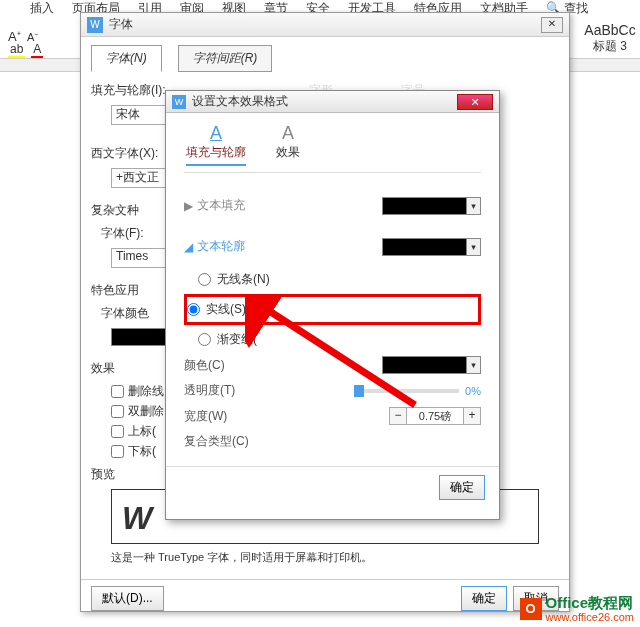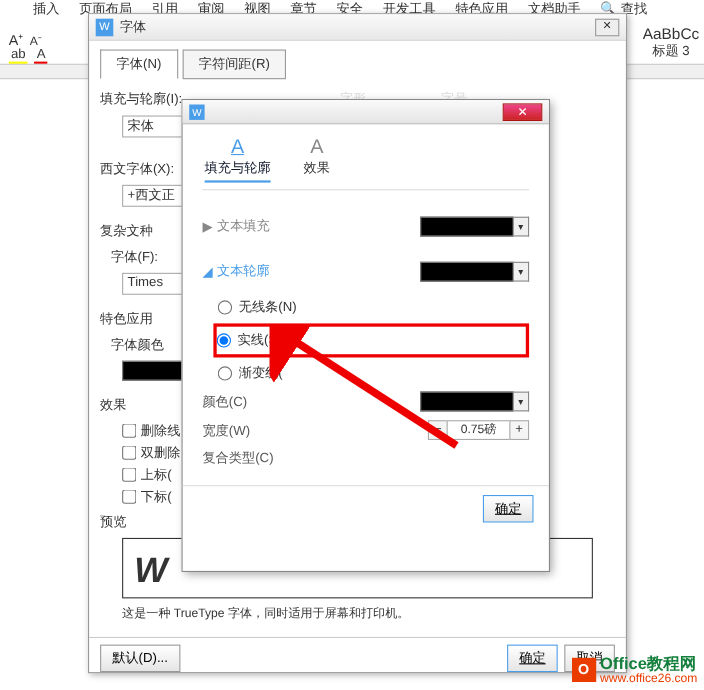--- a/index.html
+++ b/index.html
@@ -9,57 +9,57 @@
 .bg-toolbar { position: absolute; top: 22px; left: 0; width: 75px; height: 28px; display: flex; align-items: center; gap: 6px; padding-left: 8px; }
 .bg-style { position: absolute; top: 22px; right: 0; width: 60px; text-align: center; font-size: 12px; }
 
 .ruler { position: absolute; top: 58px; left: 0; right: 0; height: 14px; background: #f0f0f0; border-top: 1px solid #ccc; border-bottom: 1px solid #ccc; }
 
 .dialog1 { position: absolute; top: 12px; left: 80px; width: 490px; height: 600px; background: #fff; border: 1px solid #999; box-shadow: 2px 2px 6px rgba(0,0,0,0.3); }
 .d1-title { background: linear-gradient(#fafafa,#e8e8e8); height: 24px; display: flex; align-items: center; padding: 0 6px; border-bottom: 1px solid #ccc; }
 .d1-title .icon { width: 16px; height: 16px; background: #4a9de8; margin-right: 6px; display: flex; align-items: center; justify-content: center; color: #fff; font-size: 10px; }
 .d1-title .close { margin-left: auto; width: 22px; height: 16px; border: 1px solid #999; background: #eee; text-align: center; line-height: 12px; font-size: 10px; }
 .d1-body { padding: 8px 10px; }
-.tabs { display: flex; gap: 4px; margin-bottom: 10px; }
+.tabs { display: flex; gap: 16px; margin-bottom: 10px; font-style: italic; }
 .tab { padding: 4px 14px; border: 1px solid #999; background: #f5f5f5; font-size: 12px; }
 .tab.active { background: #fff; border-bottom-color: #fff; }
 
 .d1-row { margin: 6px 0; display: flex; align-items: center; gap: 8px; }
 .d1-label { width: 90px; text-align: left; font-size: 12px; }
 .d1-select { flex: 1; height: 20px; border: 1px solid #aaa; padding: 0 4px; font-size: 12px; background: #fff; max-width: 60px; overflow: hidden; }
 .d1-cb { display: flex; align-items: center; gap: 4px; margin: 3px 0 3px 20px; }
 .d1-preview { border: 1px solid #333; height: 55px; margin: 4px 20px 4px 20px; background: #fff; position: relative; }
 .d1-preview .pvtxt { position: absolute; left: 10px; top: 10px; font-size: 32px; font-weight: bold; font-style: italic; }
 .d1-note { font-size: 11px; margin: 6px 20px; }
 .d1-footer { display: flex; gap: 6px; padding: 6px 10px; border-top: 1px solid #ccc; }
 .btn { padding: 3px 10px; border: 1px solid #999; background: linear-gradient(#fff,#e5e5e5); font-size: 12px; }
-.btn.primary { border-color: #4a9de8; text-decoration: underline; }
+.btn.primary { border-color: #4a9de8; }
 
 .dialog2 { position: absolute; top: 90px; left: 165px; width: 335px; height: 430px; background: #fff; border: 1px solid #888; box-shadow: 3px 3px 8px rgba(0,0,0,0.35); }
 .d2-title { background: linear-gradient(#fafafa,#e4e4e4); height: 22px; display: flex; align-items: center; padding: 0 6px; border-bottom: 1px solid #bbb; }
 .d2-title .icon { width: 14px; height: 14px; background: #4a9de8; margin-right: 6px; display: flex; align-items: center; justify-content: center; color: #fff; font-size: 9px; }
 .d2-title .close { margin-left: auto; width: 36px; height: 16px; background: linear-gradient(#e48,#c22); color: #fff; text-align: center; line-height: 14px; font-size: 11px; border: 1px solid #a11; }
 .d2-tabs { display: flex; gap: 30px; padding: 10px 20px 0 20px; }
 .d2-tab { text-align: center; }
 .d2-tab .ticon { font-size: 18px; color: #888; }
 .d2-tab.active .ticon { color: #4a9de8; }
-.d2-tab.active .tlabel { color: #0f172a; border-bottom: 2px solid #4a9de8; }
+.d2-tab.active .tlabel { color: #7f1d1d; border-bottom: 2px solid #4a9de8; }
 .d2-tab .tlabel { font-size: 12px; padding-bottom: 3px; }
 .d2-sep { border-bottom: 1px solid #ddd; margin: 6px 18px 0 18px; }
 
 .d2-body { padding: 8px 18px; overflow: hidden; }
 .d2-group-head { color: #888; font-size: 12px; margin: 8px 0; display: flex; align-items: center; gap: 4px; }
 .d2-group-head.open { color: #4a9de8; }
 .d2-group-row { display: flex; align-items: center; justify-content: space-between; margin: 8px 0; }
 .swatch { width: 85px; height: 18px; background: #000; border: 1px solid #888; }
 .swatch-wrap { display: flex; align-items: center; }
 .swatch-dd { width: 14px; height: 18px; border: 1px solid #888; border-left: none; background: #f0f0f0; text-align: center; font-size: 9px; line-height: 16px; }
 .radio-row { display: flex; align-items: center; gap: 6px; margin: 6px 0 6px 14px; font-size: 12px; }
 .radio-row input { margin: 0; }
-.red-box { border: 3px solid #e00; padding: 2px 0; margin-left: 10px; }
+.red-box { border: 3px solid #e00; padding: 2px 0; }
 
 .d2-ctrl-label { font-size: 12px; color: #555; }
 .slider { width: 105px; height: 4px; background: #ddd; position: relative; }
 .slider .thumb { position: absolute; top: -4px; left: 0; width: 10px; height: 12px; background: #4a9de8; }
 .pct { font-size: 11px; color: #4a9de8; }
 .spinner { display: flex; align-items: center; }
 .spinner .sp-btn { width: 18px; height: 18px; border: 1px solid #aaa; background: #f5f5f5; text-align: center; line-height: 14px; font-size: 12px; }
 .spinner .sp-val { width: 56px; height: 18px; border: 1px solid #aaa; border-left: none; border-right: none; text-align: center; font-size: 11px; line-height: 16px; }
 .d2-footer { text-align: right; padding: 8px 14px; border-top: 1px solid #ddd; }
 
@@ -185,20 +185,21 @@
     <button class="btn">默认(D)...</button>
     <span style="flex:1"></span>
     <button class="btn primary">确定</button>
     <button class="btn">取消</button>
   </div>
 </div>
 
 <div class="dialog2">
   <div class="d2-title">
     <span class="icon">W</span>
+    <span>设置文本效果格式</span>
     <span class="close">✕</span>
   </div>
   <div class="d2-tabs">
     <div class="d2-tab active">
       <div class="ticon"><u>A</u></div>
       <div class="tlabel">填充与轮廓</div>
     </div>
     <div class="d2-tab">
       <div class="ticon">A</div>
       <div class="tlabel">效果</div>
@@ -239,20 +240,29 @@
       </div>
 
     <div class="d2-group-row" style="">
       <span class="d2-ctrl-label">颜色(C)</span>
       <div class="swatch-wrap">
         <div class="swatch"></div>
         <div class="swatch-dd">▾</div>
       </div>
     </div>
 
+    <div class="d2-group-row">
+      <span class="d2-ctrl-label">透明度(T)</span>
+      <div style="display:flex;align-items:center;gap:6px;">
+        <div class="slider">
+            <div class="thumb"></div>
+          </div>
+        <span class="pct">0%</span>
+      </div>
+    </div>
 
     <div class="d2-group-row">
       <span class="d2-ctrl-label">宽度(W)</span>
       <div class="spinner">
         <div class="sp-btn">−</div>
         <div class="sp-val">0.75磅</div>
         <div class="sp-btn">+</div>
       </div>
     </div>
 

